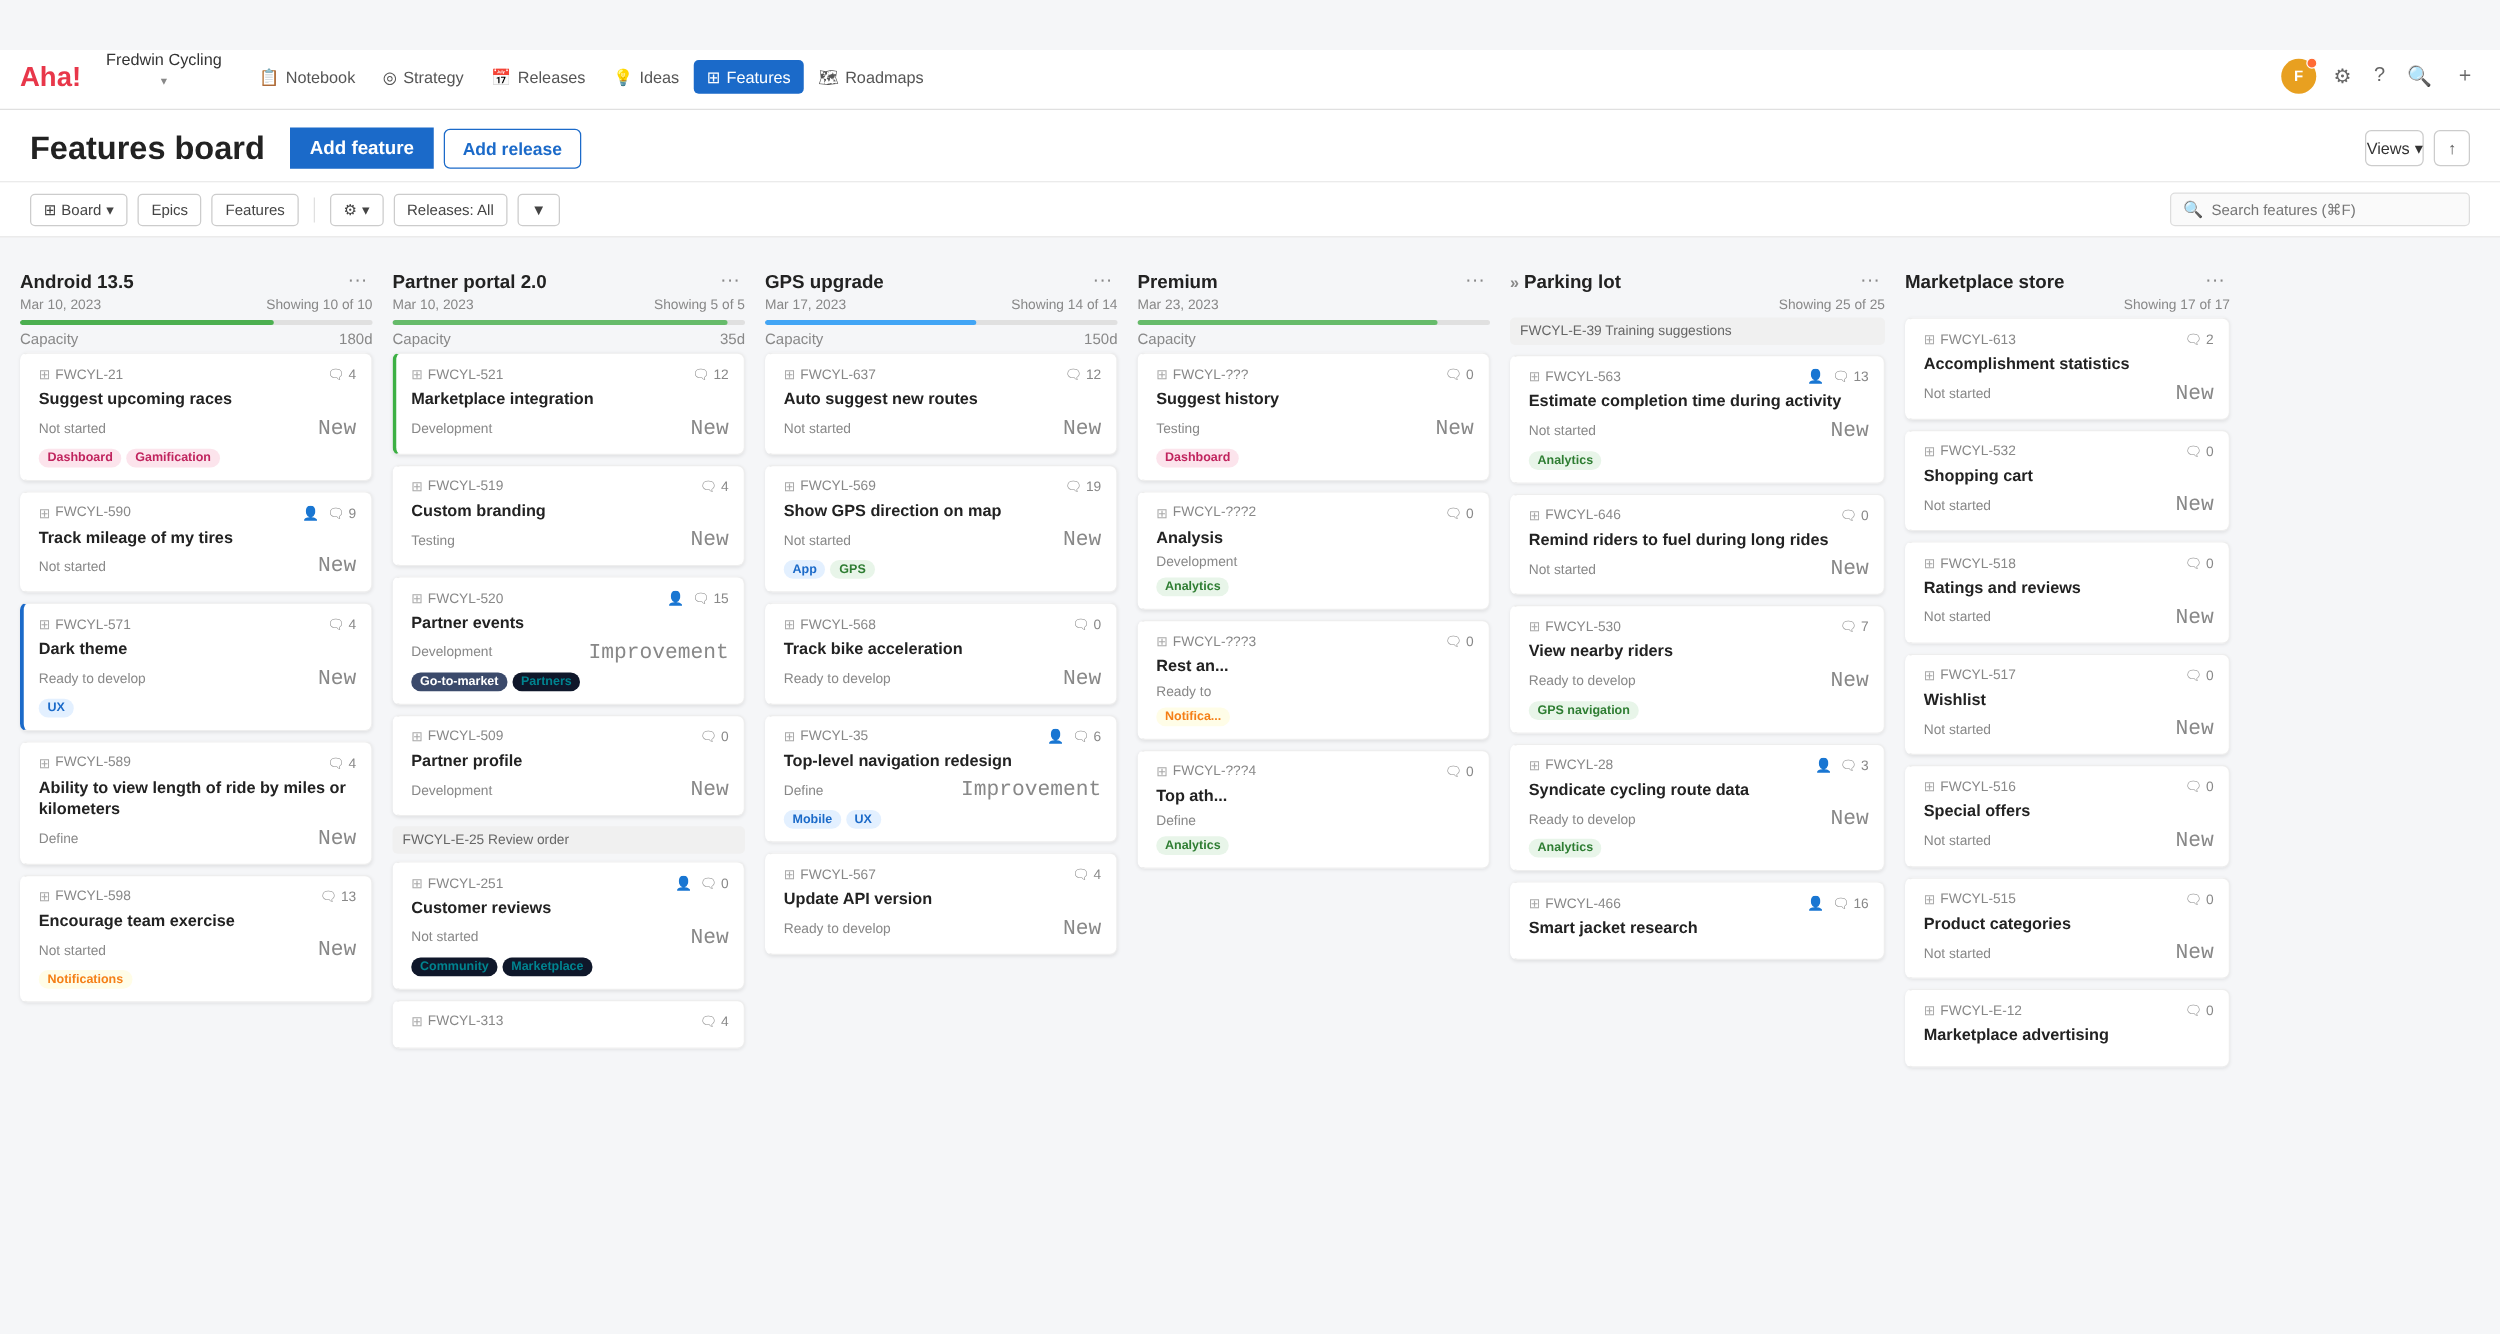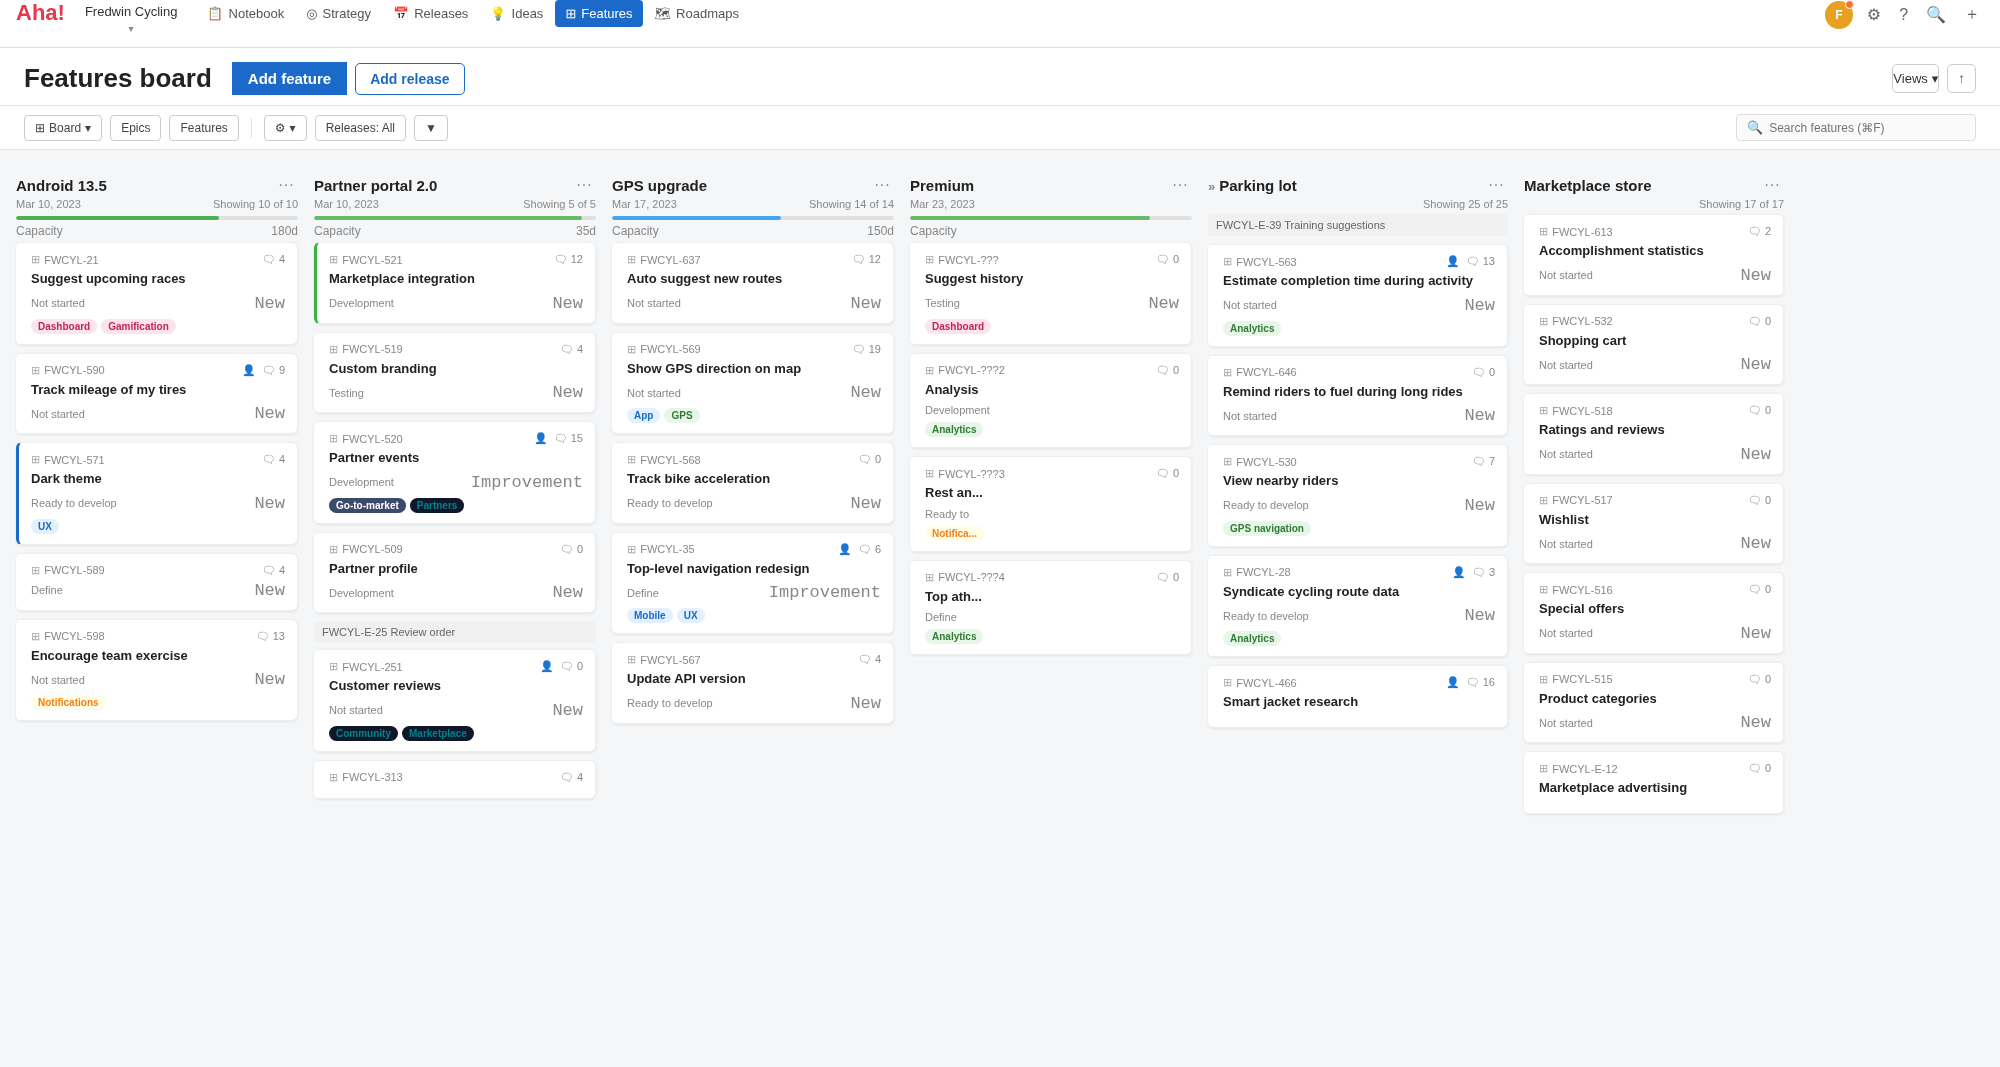--- a/index.html
+++ b/index.html
@@ -1,21 +1,21 @@
 <!DOCTYPE html>
 <html><head>
   <meta charset="utf-8">
   <style>
     * { box-sizing: border-box; margin: 0; padding: 0; }
     body { font-family: -apple-system, BlinkMacSystemFont, 'Segoe UI', sans-serif; background: #f5f6f8; color: #333; font-size: 13px; }
 
     
     .top-nav {
-      display: flex; align-items: flex-start; background: #fff; border-bottom: 1px solid #e0e0e0;
-      height: 48px; padding: 0 16px; gap: 4px;
+      display: flex; align-items: flex-end; background: #fff; border-bottom: 1px solid #e0e0e0;
+      height: 48px; padding: 12px 16px; gap: 4px; margin-top: 40px;
     }
     .nav-logo { font-size: 22px; font-weight: 900; color: #e8374a; margin-right: 8px; }
     .nav-workspace { display: flex; align-items: center; gap: 4px; font-size: 13px; font-weight: 500; color: #333; padding: 4px 8px; border-radius: 4px; cursor: pointer; flex-direction: column; }
     .chevron-down { font-size: 10px; color: #888; }
     .nav-items { display: flex; align-items: center; gap: 2px; flex: 1; margin-left: 8px; }
     .nav-item { display: flex; align-items: center; gap: 5px; padding: 6px 10px; border-radius: 4px; cursor: pointer; font-size: 13px; color: #555; text-decoration: none; }
     .nav-item.active { background: #1b6ac9; color: #fff; border-radius: 4px; }
     .nav-item.active .nav-icon { color: #fff; }
     .nav-icon { font-size: 13px; }
     .nav-right { display: flex; align-items: center; gap: 10px; margin-left: auto; }
@@ -245,20 +245,21 @@
       <div class="card-id-row">
         <div class="card-id">
           <span class="card-grid-icon">⊞</span>
           FWCYL-589
         </div>
         <div class="card-meta-right">
 
           <span class="card-comment">🗨 4</span>
         </div>
       </div>
+      <div class="card-title">Ability to view length of ride by miles or kilometers</div>
       <div class="card-footer">
         <span class="card-status">Define</span>
         <span class="card-release">New</span>
       </div>
 
     </div>
       <div class="card ">
       <div class="card-id-row">
         <div class="card-id">
           <span class="card-grid-icon">⊞</span>

